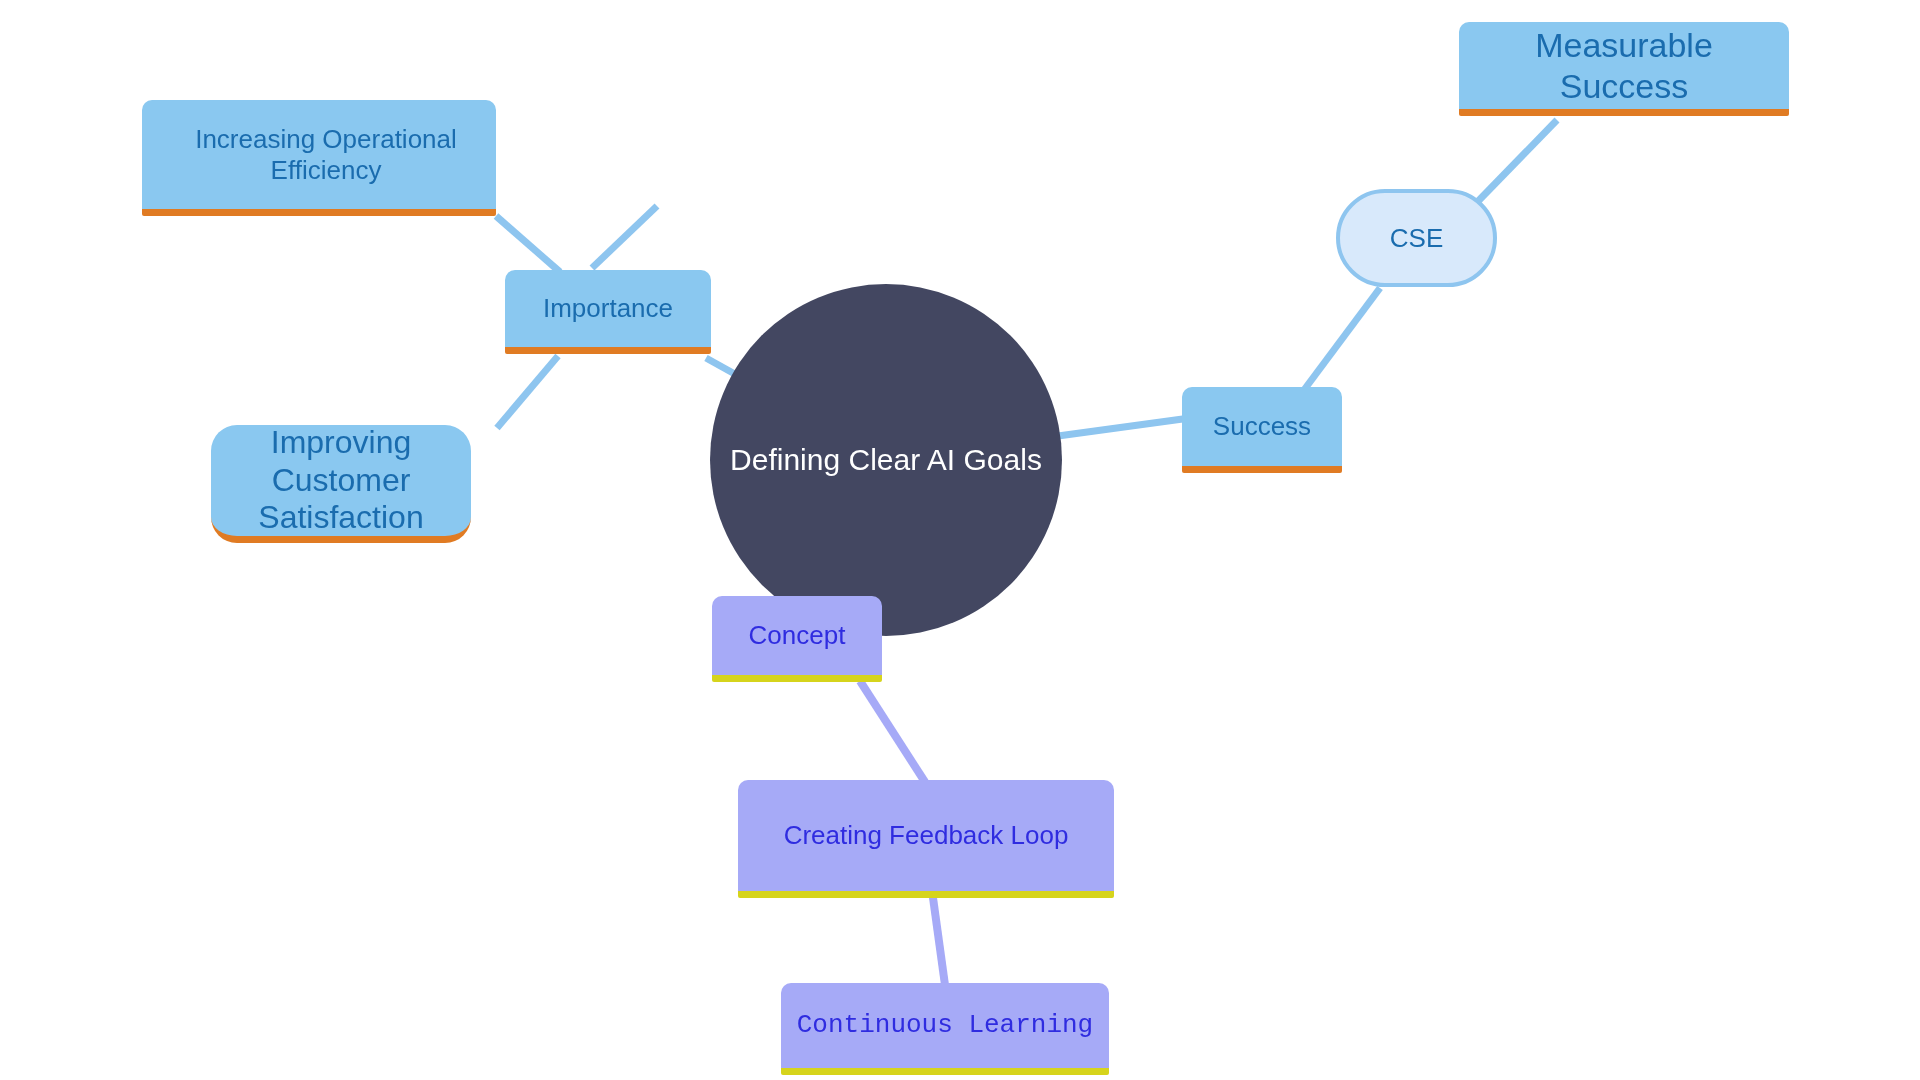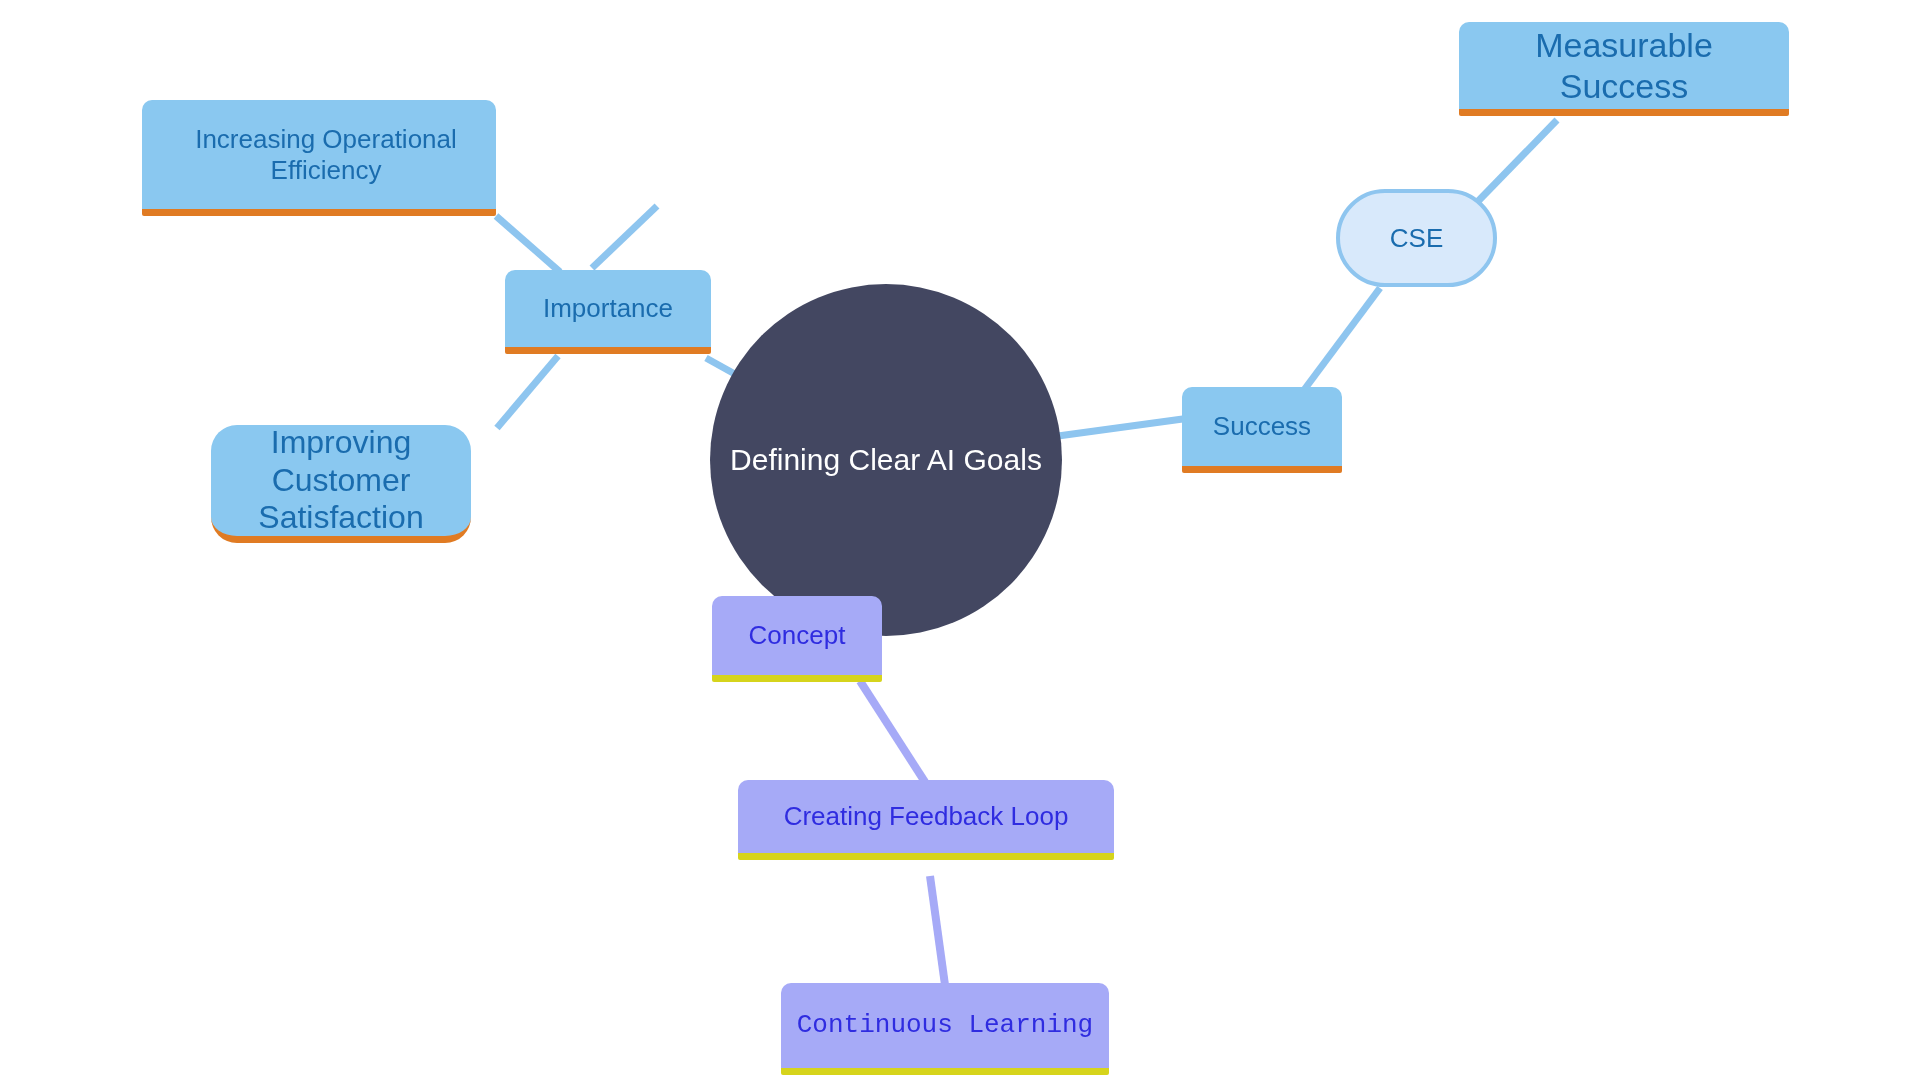--- a/index.html
+++ b/index.html
@@ -117,21 +117,21 @@
   </div>
 
   <div class="node rect blue" style="left:1459px; top:22px; width:330px; height:94px; font-size:34px;">
     <span class="txt">Measurable Success</span>
   </div>
 
   <div class="node rect purple" style="left:712px; top:596px; width:170px; height:86px; font-size:26px;">
     <span class="txt">Concept</span>
   </div>
 
-  <div class="node rect purple" style="left:738px; top:780px; width:376px; height:80px; font-size:26px;justify-content:flex-end;">
+  <div class="node rect purple" style="left:738px; top:780px; width:376px; height:118px; font-size:26px;justify-content:flex-end;">
     <span class="txt">Creating Feedback Loop</span>
   </div>
 
   <div class="node rect purple" style="left:781px; top:983px; width:328px; height:92px; font-size:26px;font-family:Liberation Mono, monospace;">
     <span class="txt">Continuous Learning</span>
   </div>
 
 </div>
 
 </body></html>

